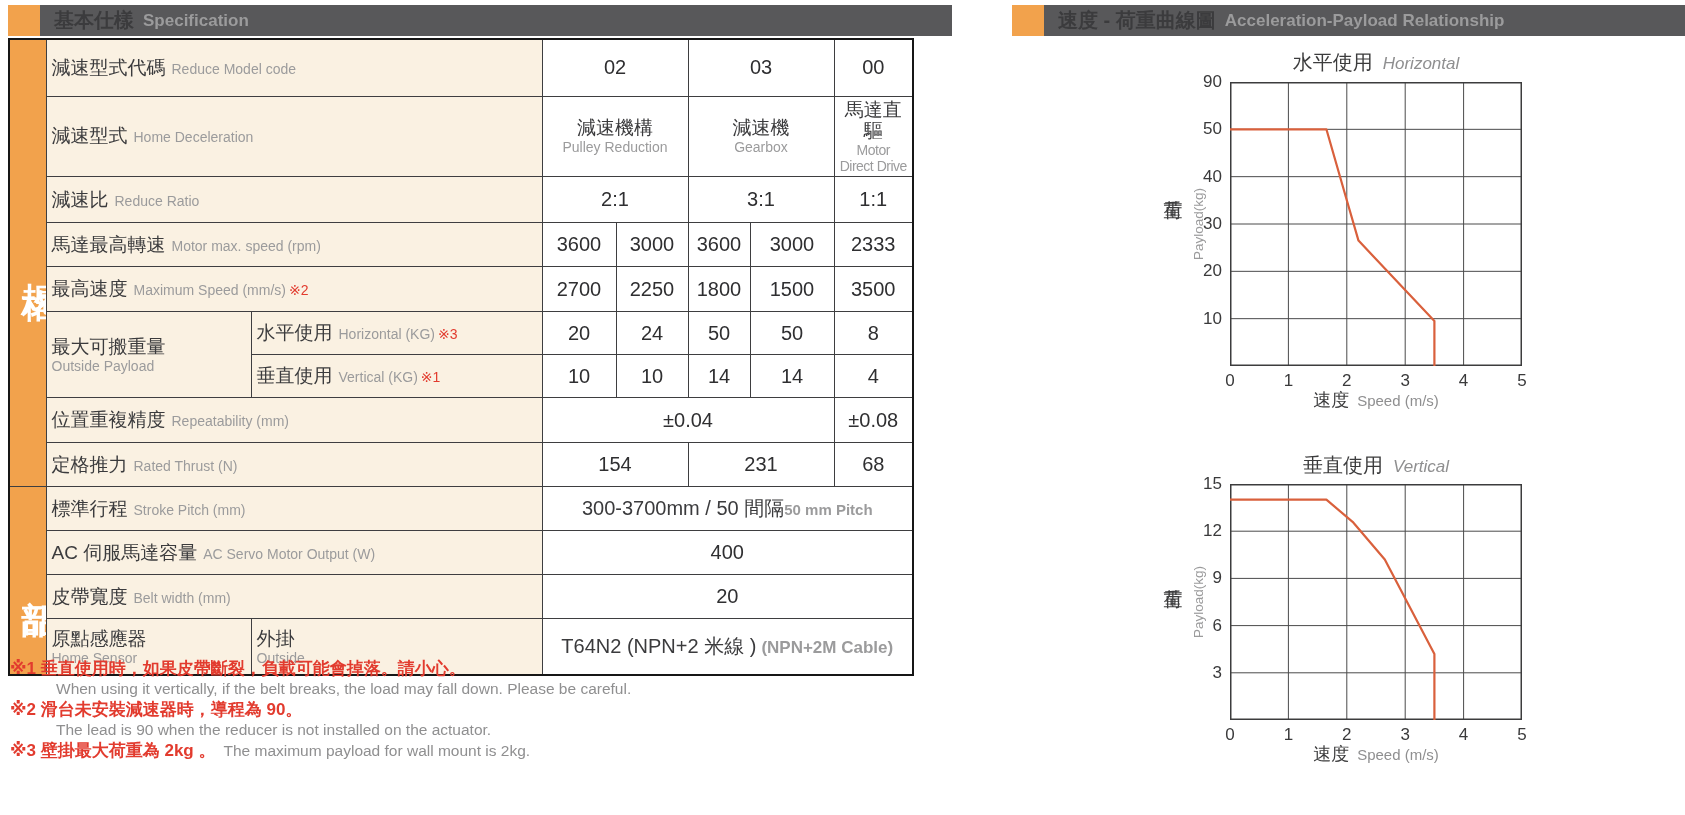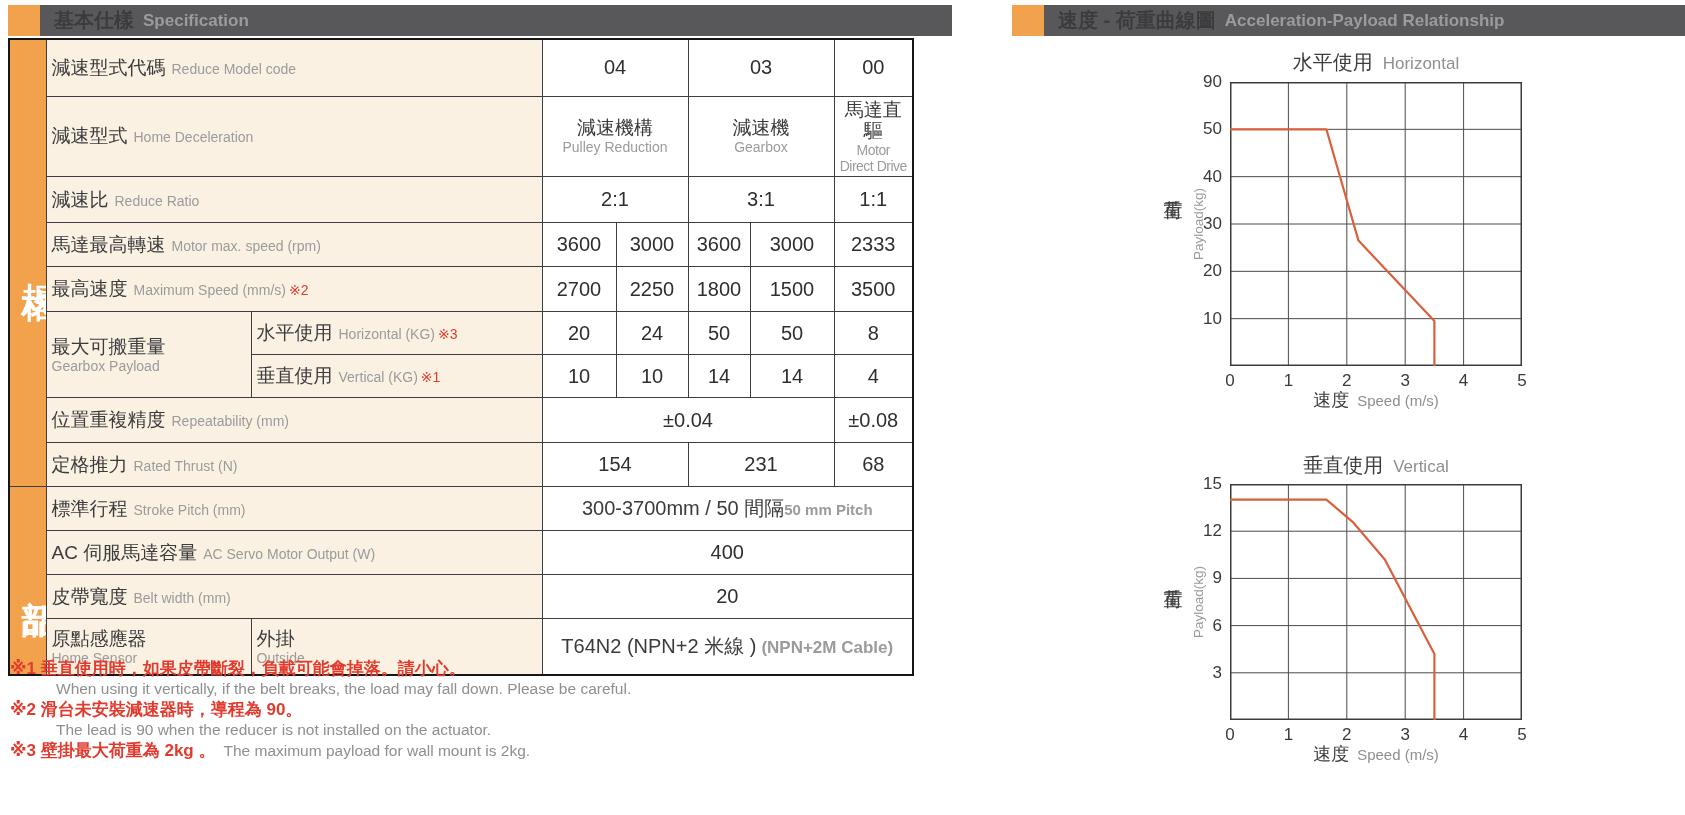--- a/index.html
+++ b/index.html
@@ -37,21 +37,21 @@
   .fn-zh{color:#e23b2e;font-weight:bold;font-size:17px;line-height:21px;}
   .fn-en{color:#8f8f90;font-size:15.5px;line-height:20px;margin-left:46px;}
   .fn-en-inline{color:#8f8f90;font-size:15.5px;font-weight:normal;margin-left:8px;}
 
   
   .chart{position:absolute;width:430px;}
   #chart-0{left:1142px;top:45px;height:372px;}
   #chart-1{left:1142px;top:425px;height:380px;}
   .chart-title{position:absolute;left:88px;width:292px;text-align:center;white-space:nowrap;}
   .chart-title .t-zh{font-size:20px;color:#3c3c3d;}
-  .chart-title .t-en{font-size:17px;color:#8f8f90;margin-left:10px;}
+  .chart-title .t-en{font-size:17px;color:#8f8f90;margin-left:10px;font-style:italic;}
   .plot{position:absolute;}
   .ylab-zh{position:absolute;writing-mode:vertical-rl;text-orientation:upright;font-size:19px;color:#3c3c3d;line-height:1.1;}
   .ylab-en{position:absolute;font-size:13.5px;color:#9b9b9c;white-space:nowrap;transform:translate(-50%,-50%) rotate(-90deg);}
   .xlab{position:absolute;left:88px;width:292px;text-align:center;white-space:nowrap;}
   .xlab .x-zh{font-size:18px;color:#3c3c3d;}
   .xlab .x-en{font-size:15px;color:#8f8f90;margin-left:8px;}
   .xtick{position:absolute;width:30px;text-align:center;font-size:17px;color:#3a3a3b;}
   .ytick{position:absolute;width:40px;text-align:right;font-size:17px;color:#3a3a3b;}
 </style>
 </head>
@@ -83,21 +83,21 @@
       <col style="width:74px">
         <col style="width:72px">
         <col style="width:62px">
         <col style="width:84px">
         <col style="width:79px">
     </colgroup>
     <tbody>
         <tr style="height:57px">
       <td class="sidebar" rowspan="9"><span class="vtxt">規格</span></td>
       <td class="label" colspan="2"><span class="zh">減速型式代碼</span><span class="en">Reduce Model code</span></td>
-      <td class="value" colspan="2">04</td>
+      <td class="value" colspan="2">02</td>
       <td class="value" colspan="2">03</td>
       <td class="value">00</td>
     </tr>
     <tr style="height:57px">
       <td class="label" colspan="2"><span class="zh">減速型式</span><span class="en">Home Deceleration</span></td>
       <td class="value" colspan="2">
             <span class="zh-block">減速機構</span>
             <span class="en-block">Pulley Reduction</span>
           </td>
       <td class="value" colspan="2">
@@ -127,21 +127,21 @@
       <td class="label" colspan="2"><span class="zh">最高速度</span><span class="en">Maximum Speed (mm/s)</span><span class="note">※2</span></td>
       <td class="value">2700</td>
       <td class="value">2250</td>
       <td class="value">1800</td>
       <td class="value">1500</td>
       <td class="value">3500</td>
     </tr>
     <tr style="height:43px">
       <td class="label" rowspan="2">
             <span class="zh-block">最大可搬重量</span>
-            <span class="en-block">Gearbox Payload</span>
+            <span class="en-block">Outside Payload</span>
           </td>
       <td class="label"><span class="zh">水平使用</span><span class="en">Horizontal (KG)</span><span class="note">※3</span></td>
       <td class="value">20</td>
       <td class="value">24</td>
       <td class="value">50</td>
       <td class="value">50</td>
       <td class="value">8</td>
     </tr>
     <tr style="height:43px">
       <td class="label"><span class="zh">垂直使用</span><span class="en">Vertical (KG)</span><span class="note">※1</span></td>

